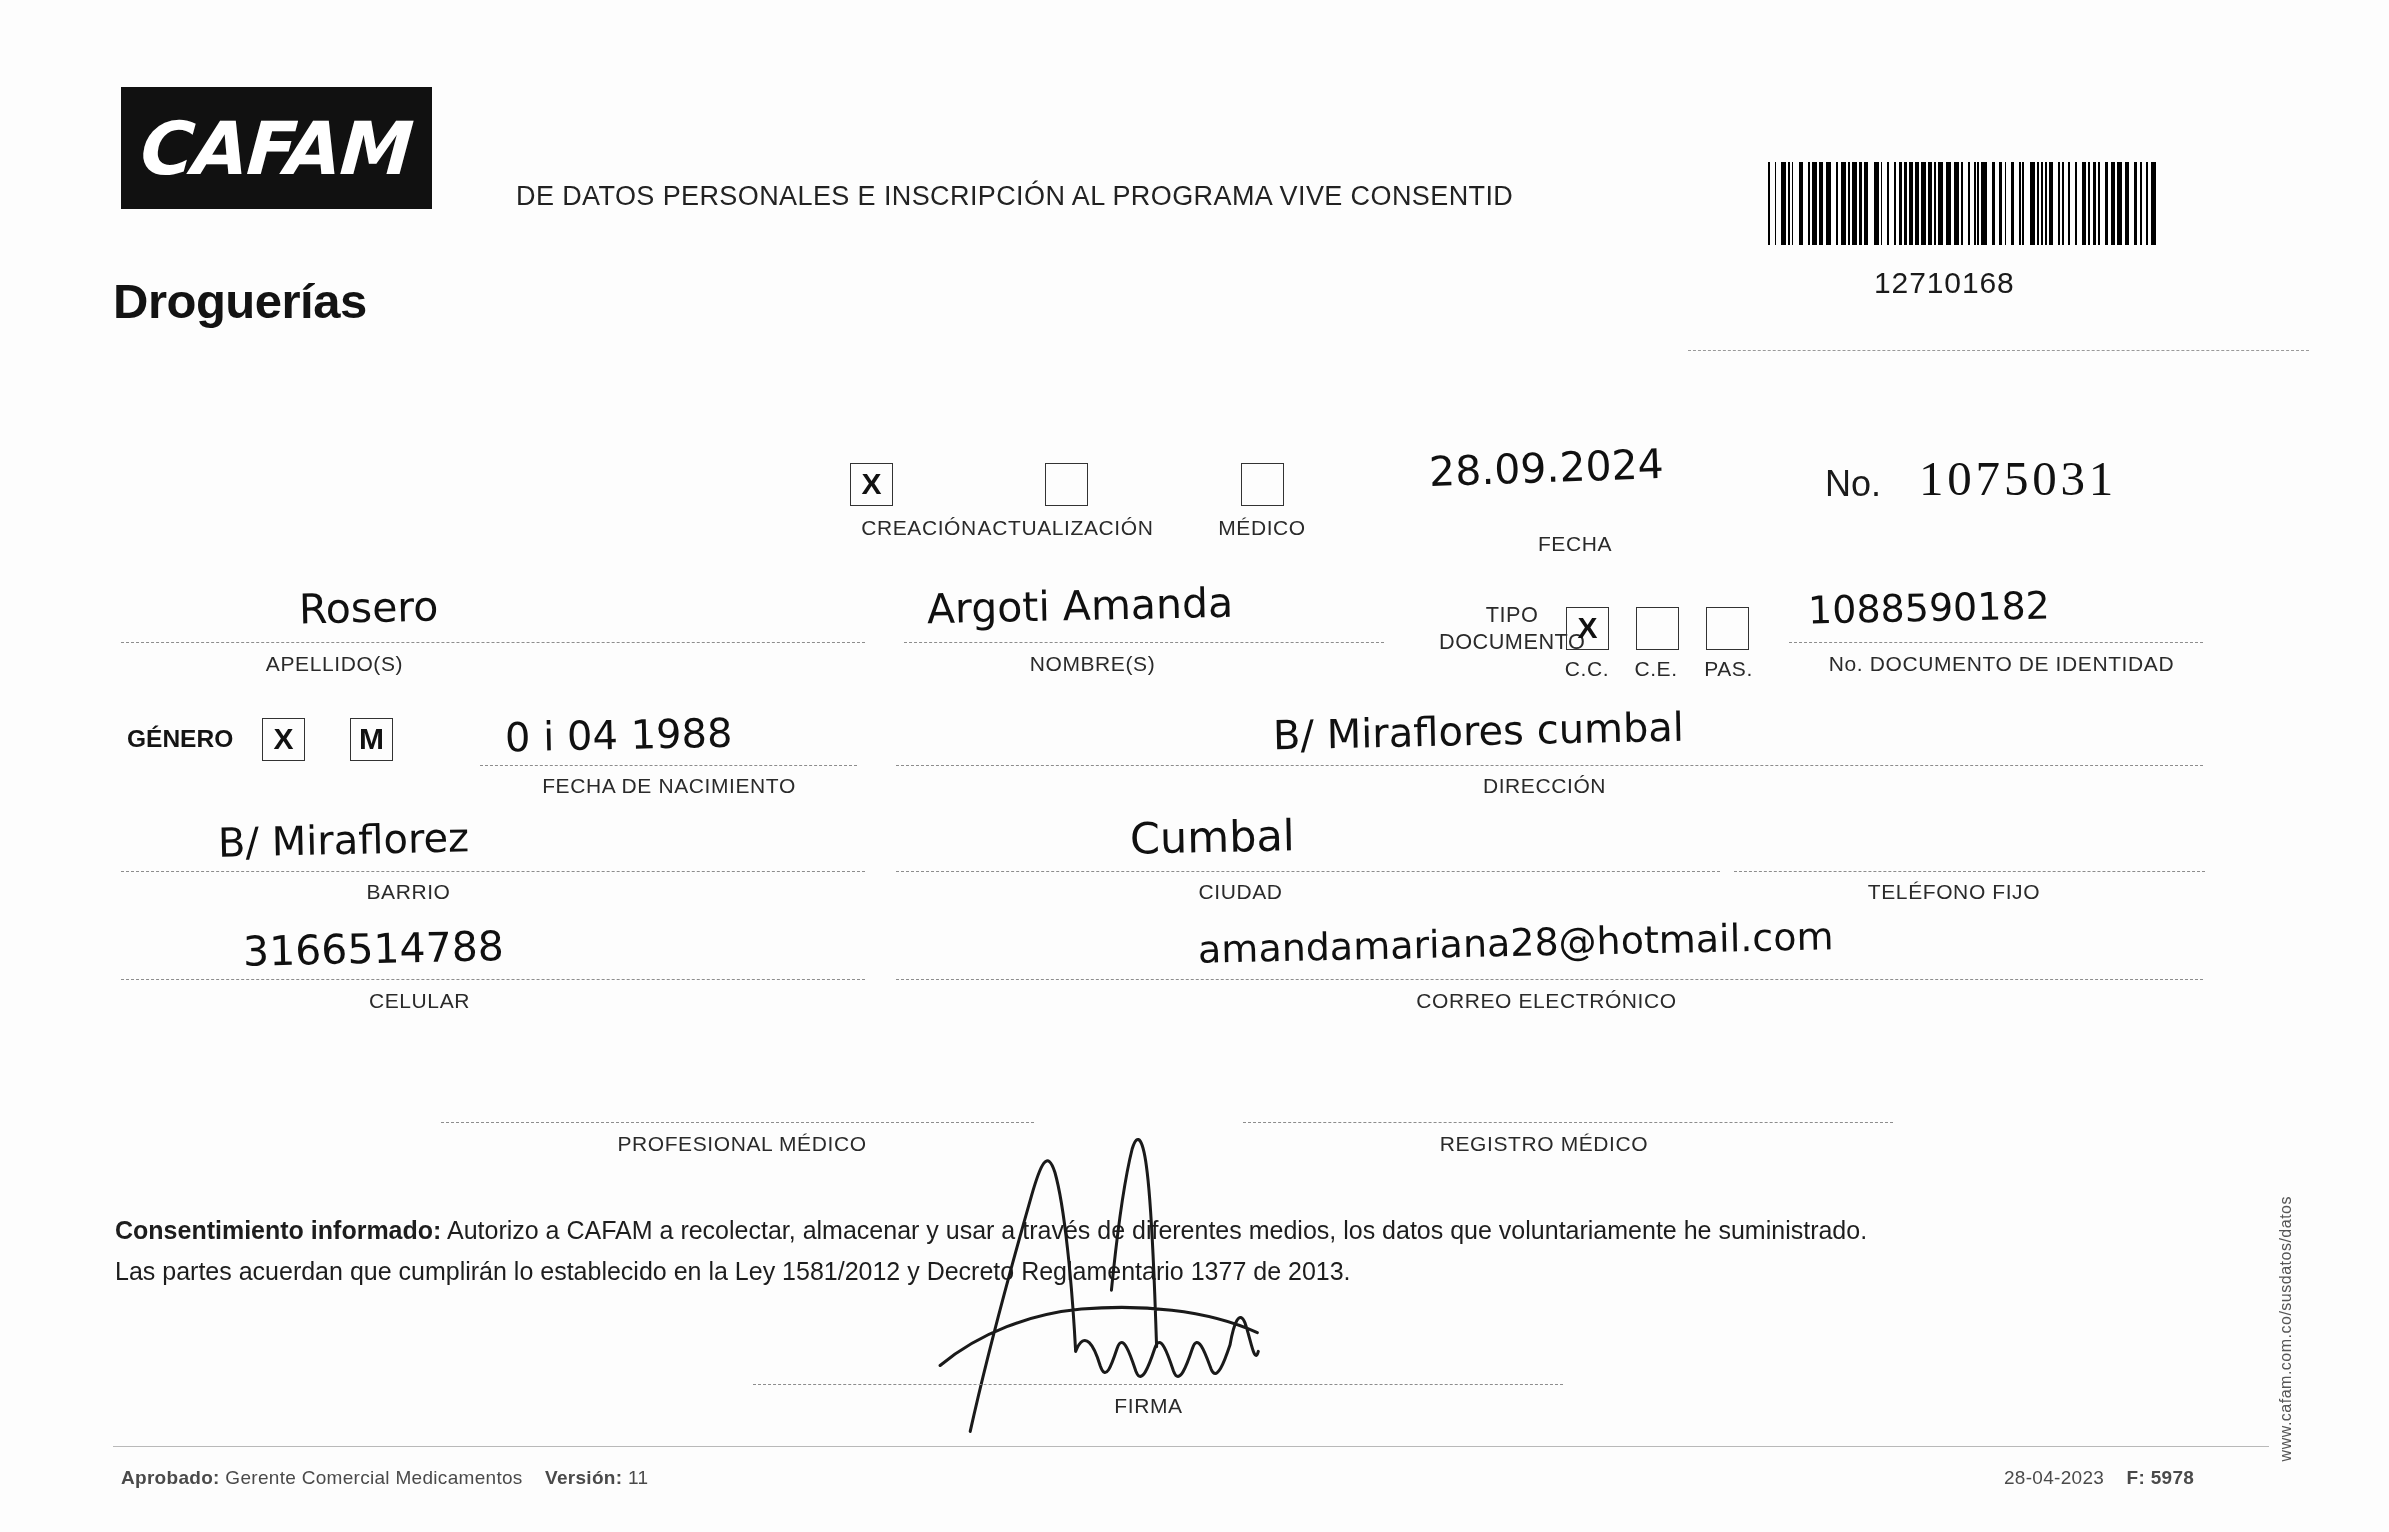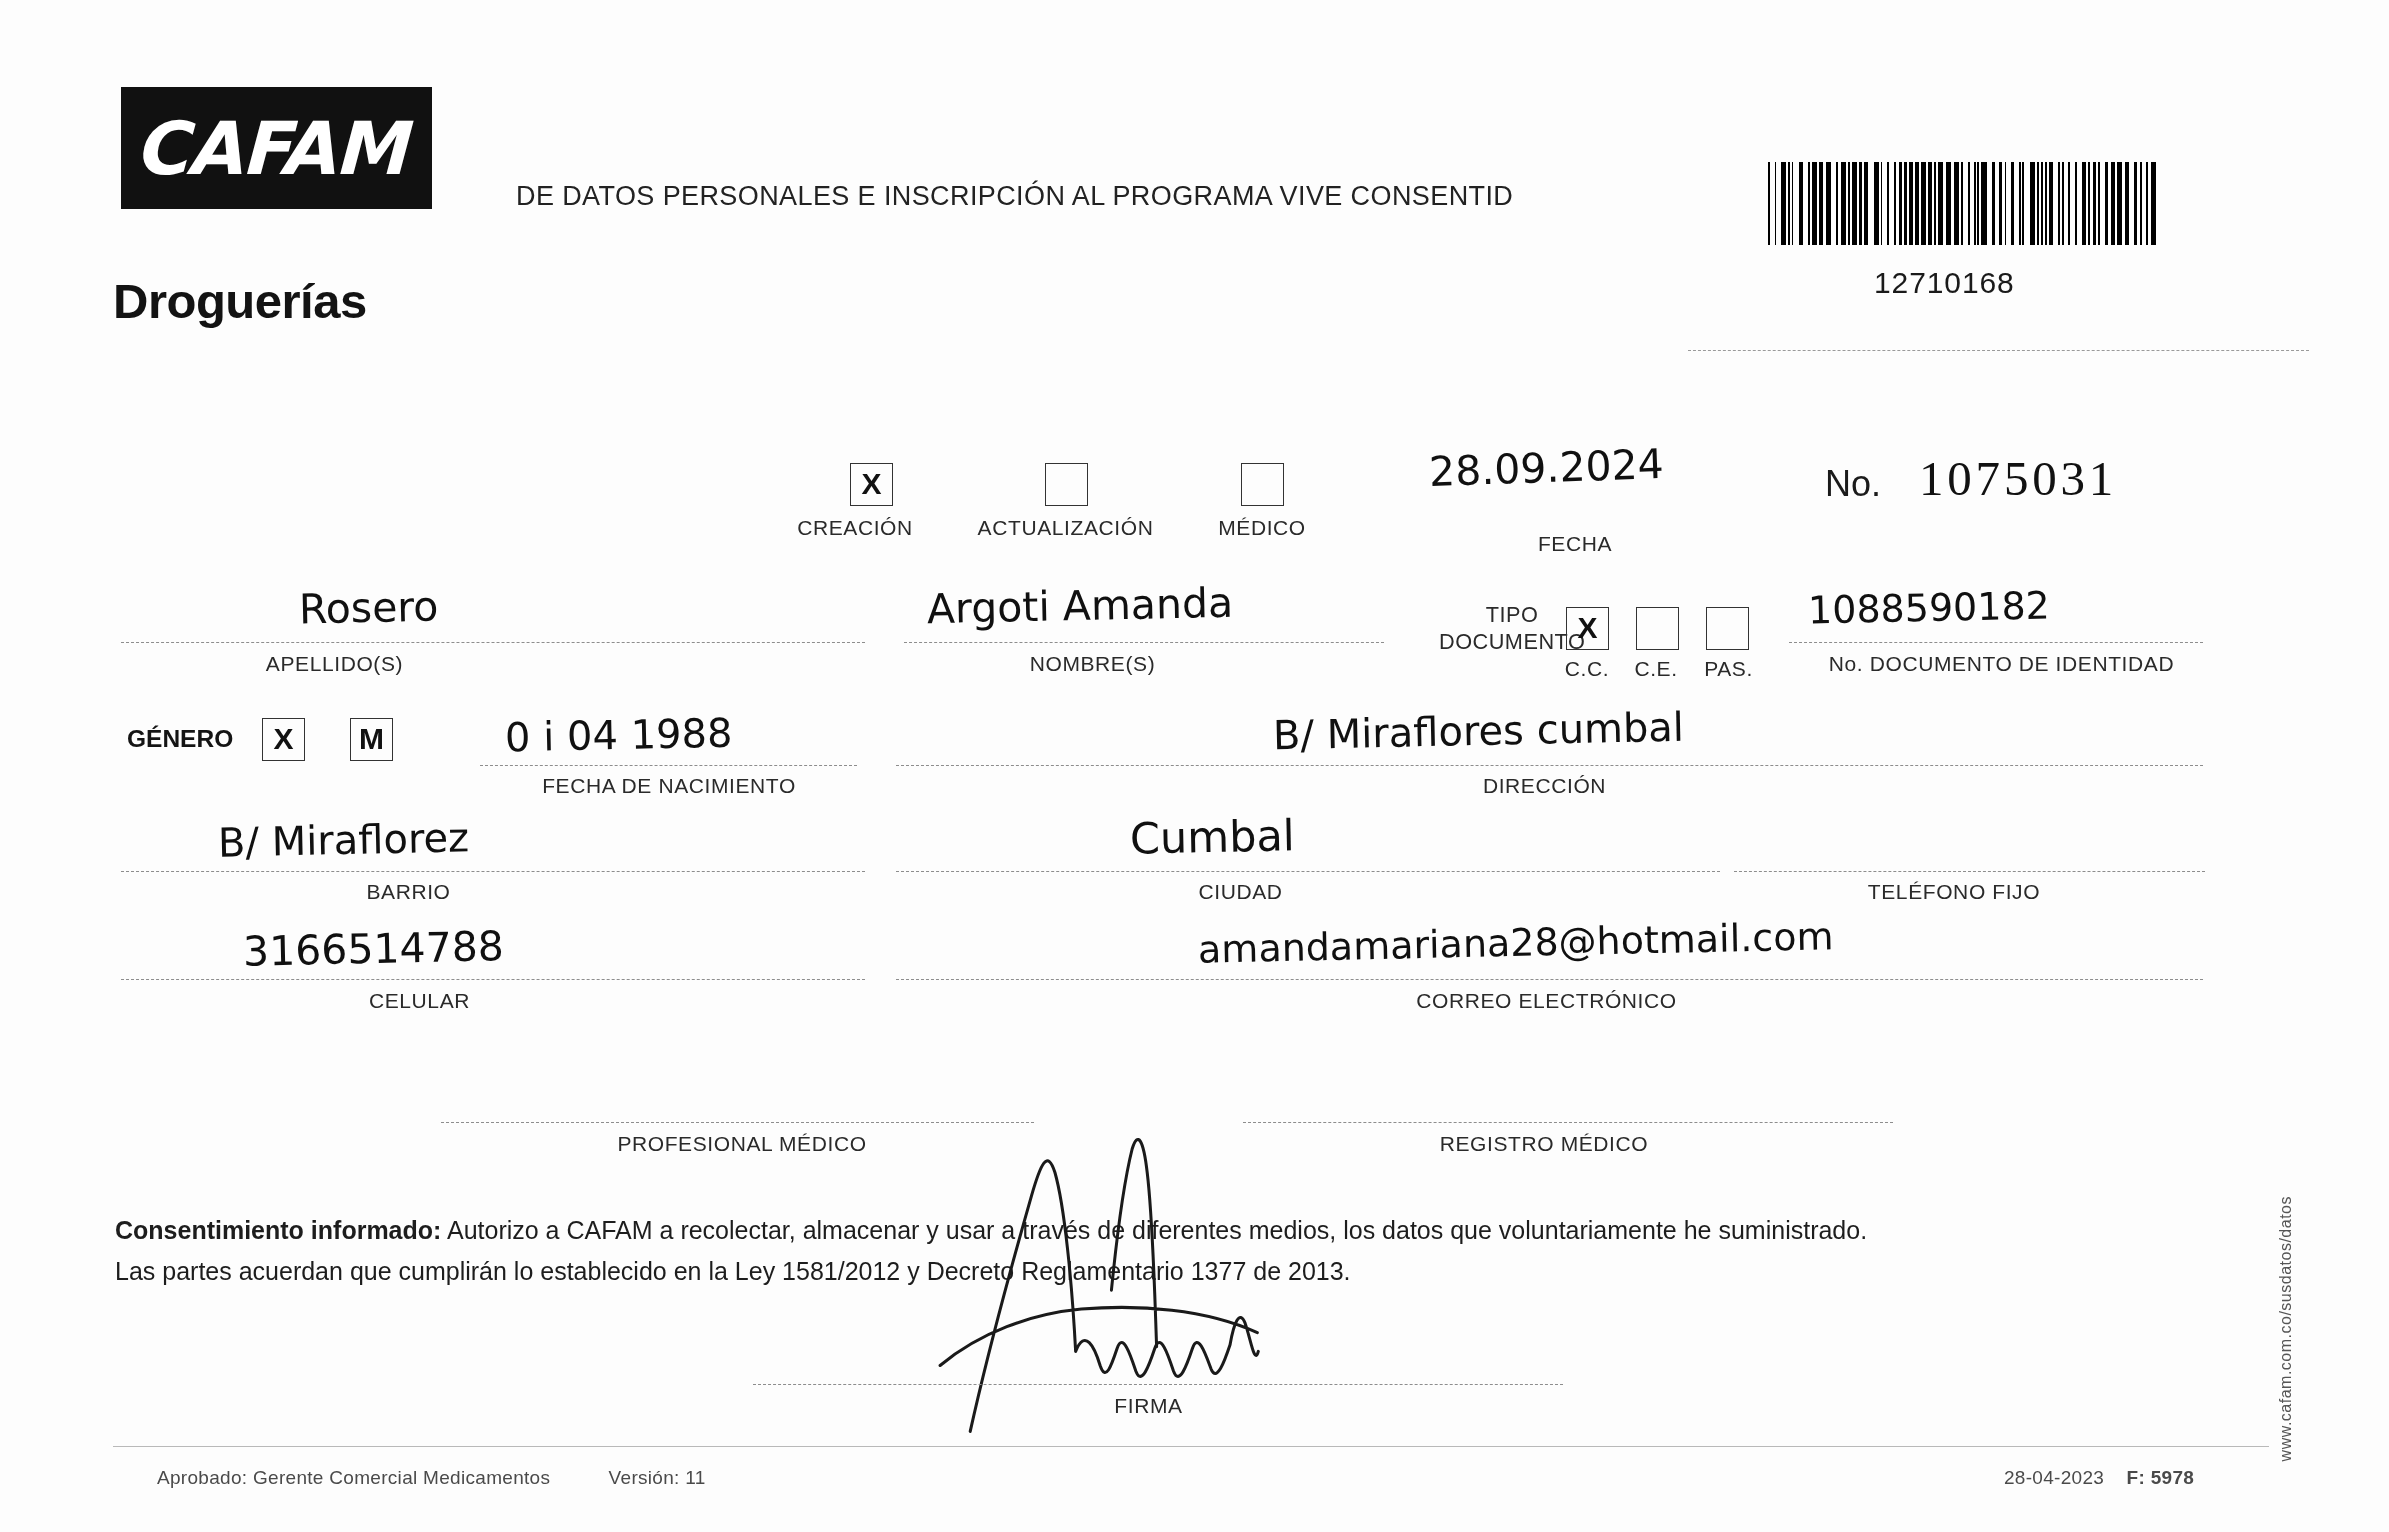--- a/index.html
+++ b/index.html
@@ -196,21 +196,21 @@
     font-weight: 700;
   }
   .footer-left {
     position: absolute;
     left: 121px;
     top: 1467px;
     font-size: 19px;
     color: #4a4a4a;
     letter-spacing: 0.3px;
   }
-  .footer-left b { font-weight: 400; margin-left: 36px; }
+  .footer-left b { font-weight: 700; }
   .footer-right {
     position: absolute;
     left: 2004px;
     top: 1467px;
     font-size: 19px;
     color: #4a4a4a;
     letter-spacing: 0.3px;
   }
   .footer-rule {
     position: absolute;
@@ -376,21 +376,21 @@
       <i style="width: 2.8px; background: transparent;"></i>
       <i style="width: 4.7px; background: rgb(0, 0, 0);"></i>
     </div>
   <div class="barcode-num">12710168</div>
   <div class="header-rule"></div>
 
 
   <div class="chk" style="left:850px; top:463px;">
     <span>X</span>
   </div>
-  <div class="lbl" style="left:792px; top:516px; width:126px;">CREACIÓN</div>
+  <div class="lbl" style="left:856px; top:516px; width:126px;">CREACIÓN</div>
 
   <div class="chk" style="left:1045px; top:463px;">
     <span></span>
   </div>
   <div class="lbl" style="left:962px; top:516px; width:207px;">ACTUALIZACIÓN</div>
 
   <div class="chk" style="left:1241px; top:463px;">
     <span></span>
   </div>
   <div class="lbl" style="left:1198px; top:516px; width:128px;">MÉDICO</div>

